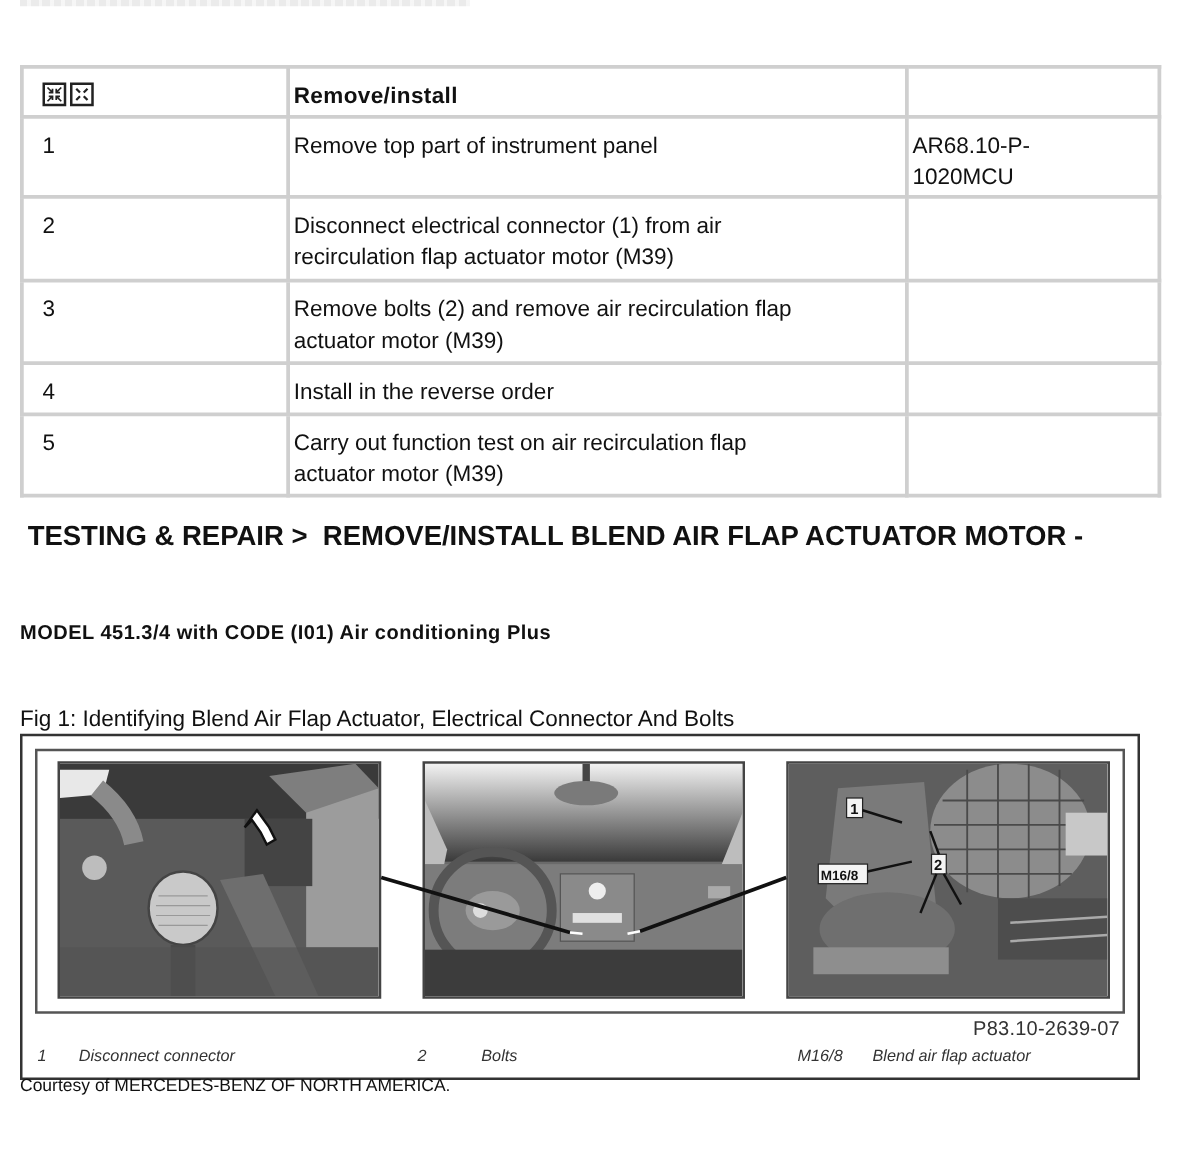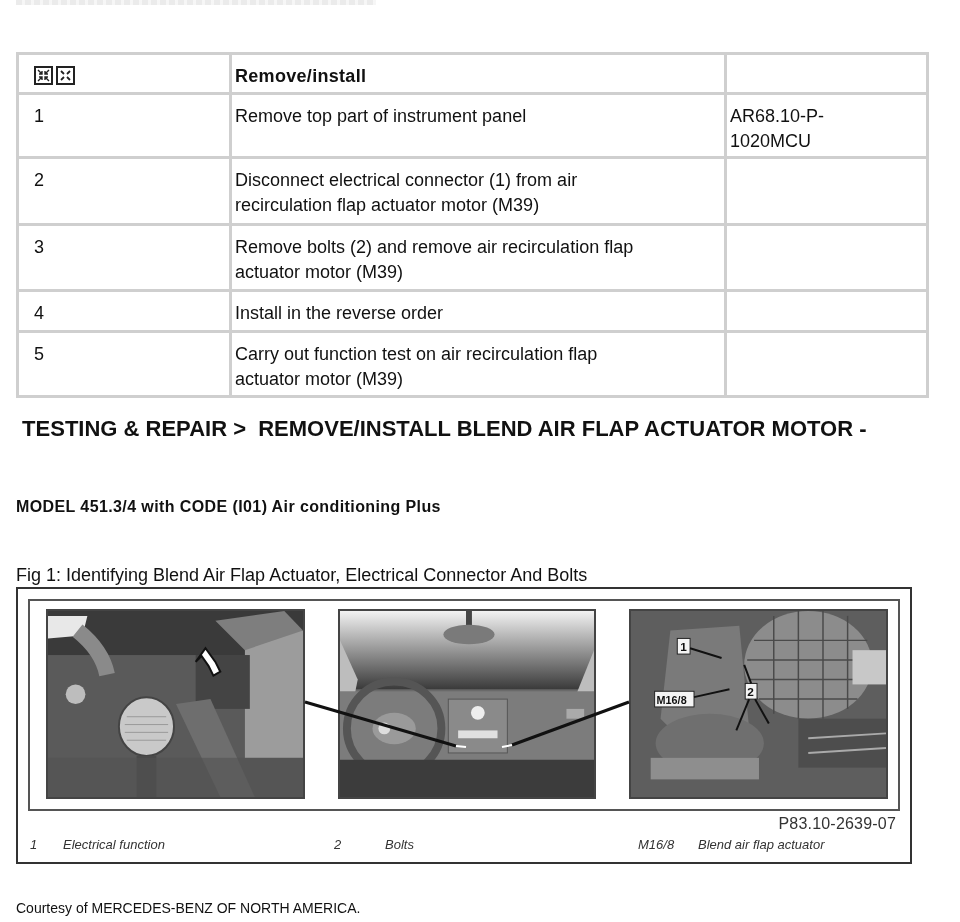--- a/index.html
+++ b/index.html
@@ -78,21 +78,21 @@
       position: absolute; right: 14px; top: 226px;
       font-size: 16px; color: #333; letter-spacing: 0.2px;
     }
     .legend {
       position: absolute; left: 0; top: 248px; width: 892px; height: 20px;
       font-size: 13px; font-style: italic; color: #333;
     }
     .legend span { position: absolute; top: 0; }
 
     .courtesy {
-      position: absolute; left: 16px; top: 900px;
+      position: absolute; left: 16px; top: 860px;
       font-size: 14px; color: #111;
     }
   </style>
 </head>
 <body>
 
 <div class="page">
 
   <div class="cutoff-line"></div>
 
@@ -268,21 +268,21 @@
         <line x1="426" y1="145" x2="436" y2="146" stroke="#fff" stroke-width="2"></line>
         <line x1="599" y1="101" x2="482" y2="144" stroke="#111" stroke-width="3"></line>
         <line x1="472" y1="146" x2="482" y2="144" stroke="#fff" stroke-width="2"></line>
       </svg>
     </div>
 
     <div class="fig-code">P83.10-2639-07</div>
 
     <div class="legend">
       <span style="left:12px;">1</span>
-      <span style="left:45px;">Electrical function</span>
+      <span style="left:45px;">Disconnect connector</span>
       <span style="left:316px;">2</span>
       <span style="left:367px;">Bolts</span>
       <span style="left:620px;">M16/8</span>
       <span style="left:680px;">Blend air flap actuator</span>
     </div>
   </div>
 
   <div class="courtesy">Courtesy of MERCEDES-BENZ OF NORTH AMERICA.</div>
 
 </div>

